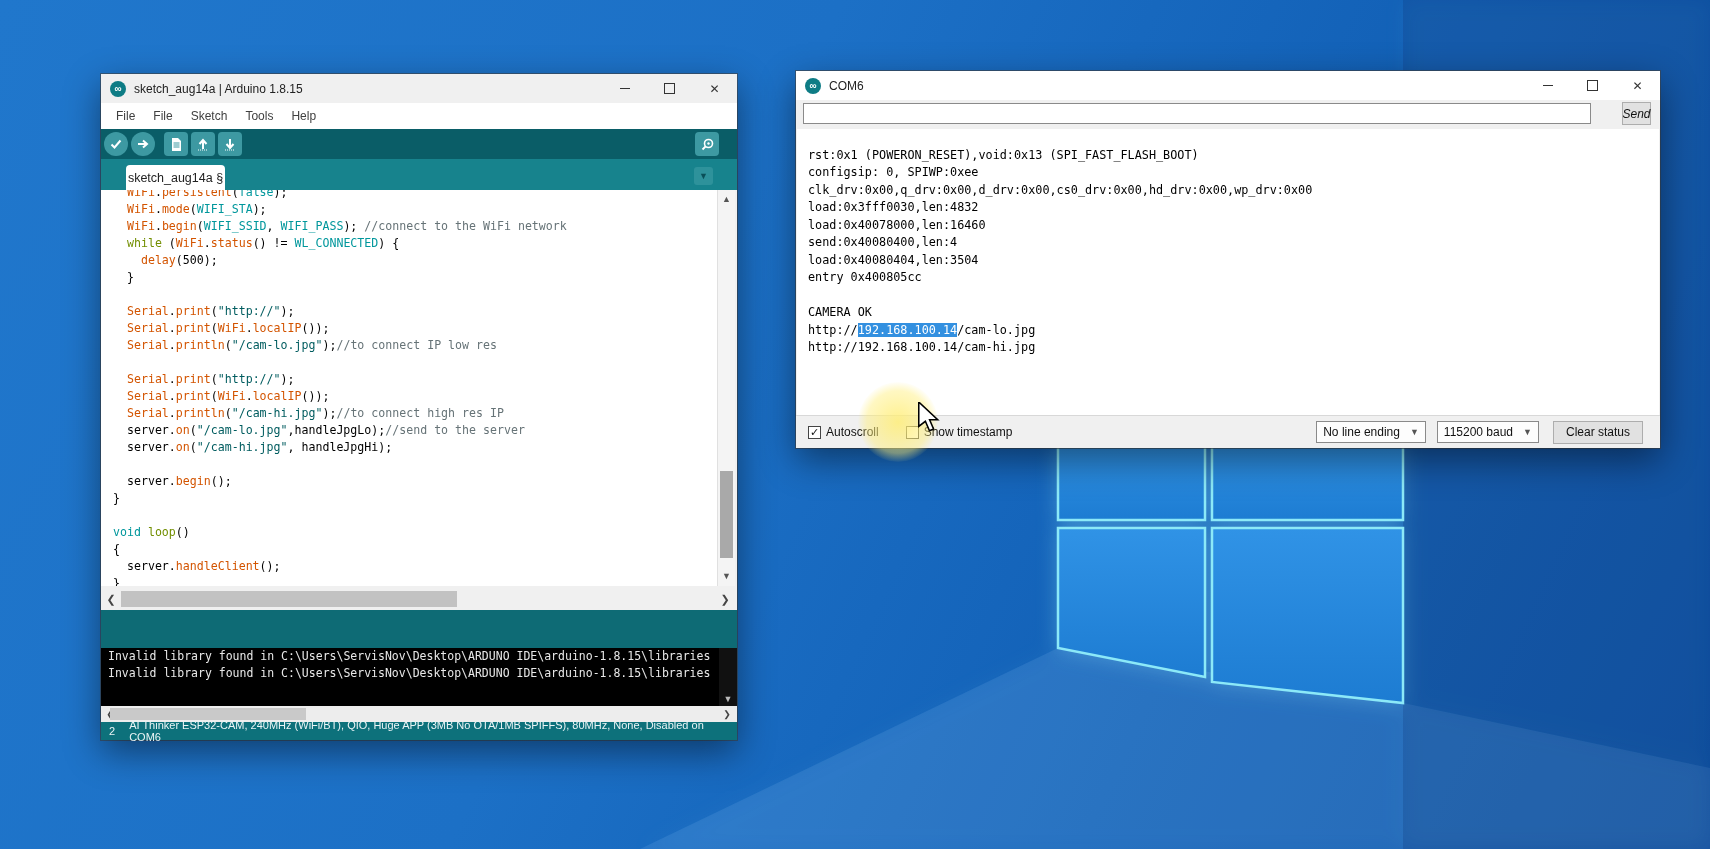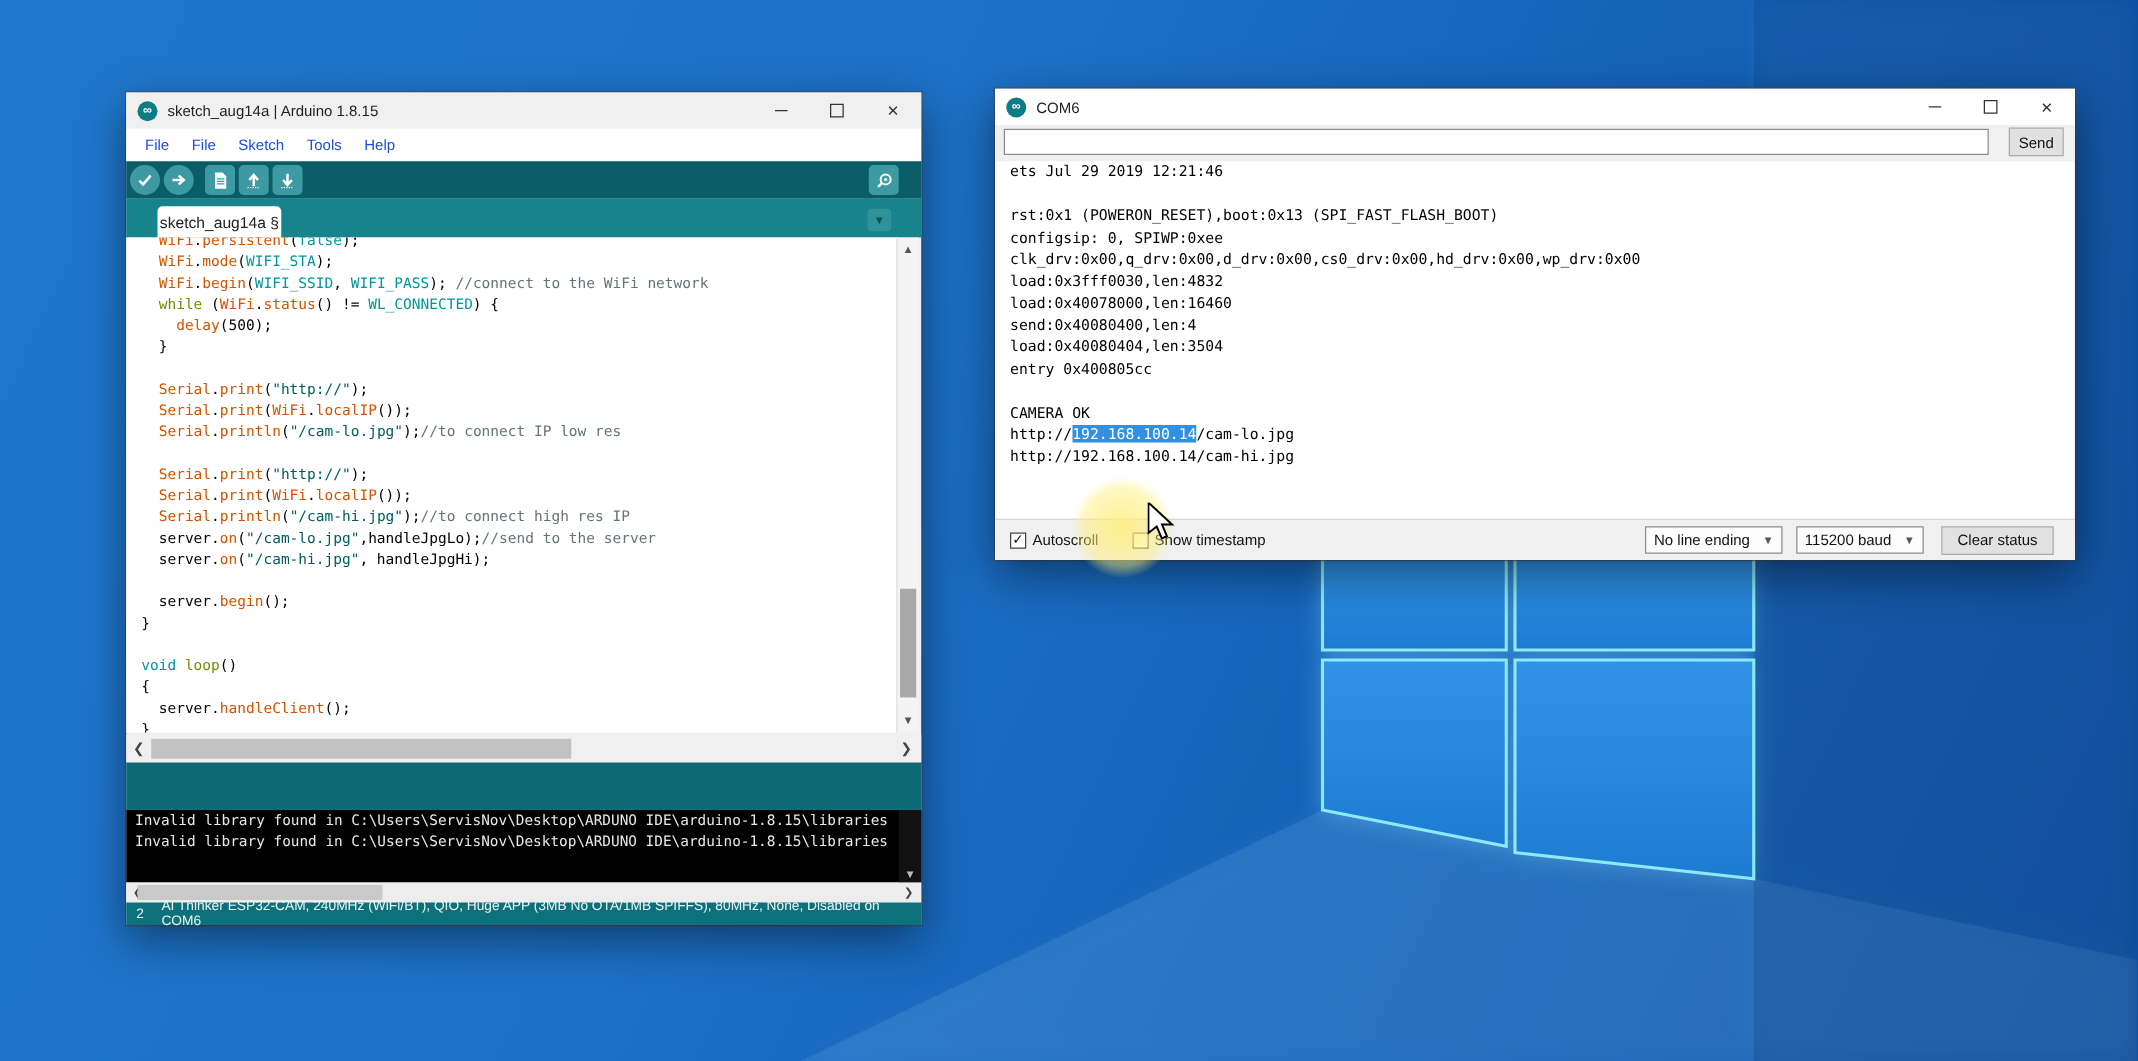--- a/index.html
+++ b/index.html
@@ -16,21 +16,21 @@
   .title-text{font-size:12px;color:#222;}
   .win-controls{position:absolute;right:0;top:0;height:29px;display:flex;}
   .win-btn{width:45px;height:29px;display:flex;align-items:center;justify-content:center;color:#333;font-size:12px;}
   .glyph-min{width:10px;height:1px;background:#333;}
   .glyph-max{width:9px;height:9px;border:1px solid #333;}
   
   #arduino-win{left:101px;top:74px;width:636px;height:666px;background:#f0f0f0;}
   #ard-titlebar{background:#f0f0f0;}
   #ard-menubar{position:absolute;left:0;top:29px;right:0;height:26px;background:#fff;display:flex;align-items:center;
                padding-left:6px;box-sizing:border-box;}
-  .menu-item{font-size:12px;color:#1d4ed8;padding:0 9px;}
+  .menu-item{font-size:12px;color:#404040;padding:0 9px;}
   #ard-toolbar{position:absolute;left:0;top:55px;right:0;height:30px;background:#0a5d67;display:flex;align-items:center;}
   .tool-btn{width:24px;height:24px;margin-left:3px;background:#3d99a2;display:flex;align-items:center;justify-content:center;}
   .tool-btn.round{border-radius:50%;}
   .tool-btn.sq{border-radius:4px;}
   #serial-monitor-btn{position:absolute;right:18px;top:3px;margin:0;}
   #ard-tabbar{position:absolute;left:0;top:85px;right:0;height:31px;background:#17838d;}
   #sketch-tab{position:absolute;left:25px;top:6px;width:99px;height:25px;background:#fff;border-radius:4px 4px 0 0;
               font-size:12.5px;color:#222;display:flex;align-items:center;justify-content:center;}
   #tab-dropdown-btn{position:absolute;right:24px;top:8px;width:19px;height:18px;background:#2e929b;border-radius:3px;
               display:flex;align-items:center;justify-content:center;color:#094f58;font-size:9px;}
@@ -53,22 +53,22 @@
   #console-hthumb{position:absolute;left:9px;top:2px;width:196px;height:12px;background:#c9c9c9;}
   #ard-statusbar{position:absolute;left:0;top:648px;width:636px;height:18px;background:#0d717b;color:#e9f4f5;
                  font-size:11px;display:flex;align-items:center;}
   #status-line-num{margin:0 14px 0 8px;}
   
   #serial-win{left:796px;top:71px;width:864px;height:377px;background:#f0f0f0;}
   #ser-titlebar{background:#fff;}
   #ser-inputrow{position:absolute;left:0;top:29px;right:0;height:29px;background:#f0f0f0;}
   #ser-input{position:absolute;left:7px;top:3px;width:788px;height:21px;background:#fff;border:1px solid #8a8a8a;
              box-sizing:border-box;font-size:12px;padding:0 4px;}
-  #ser-send{position:absolute;right:9px;top:2px;width:44px;height:23px;background:#e1e1e1;border:1px solid #adadad;
-            box-sizing:border-box;font-size:12px;color:#111;display:flex;align-items:center;justify-content:center;}
+  #ser-send{position:absolute;right:9px;top:2px;width:29px;height:23px;background:#e1e1e1;border:1px solid #adadad;
+            box-sizing:border-box;font-size:12px;color:#111;display:flex;align-items:center;justify-content:center;font-style:italic;}
   #ser-output{position:absolute;left:1px;top:58px;width:862px;height:286px;background:#fff;overflow:hidden;}
   .ser-line{font-family:"DejaVu Sans Mono",monospace;font-size:11.8px;color:#000;white-space:pre;
             line-height:17.5px;padding-left:11px;}
   .sel{background:#3390e0;color:#fff;}
   #ser-bottombar{position:absolute;left:0;top:344px;width:864px;height:33px;background:#f0f0f0;border-top:1px solid #d8d8d8;
                  box-sizing:border-box;display:flex;align-items:center;font-size:12px;color:#111;}
   .checkbox{width:13px;height:13px;border:1px solid #444;background:#fff;box-sizing:border-box;font-size:11px;
             line-height:11px;text-align:center;color:#111;}
   .combo{height:22px;background:#fdfdfd;border:1px solid #8a8a8a;box-sizing:border-box;display:flex;align-items:center;
          padding:0 6px;font-size:12px;color:#111;}
@@ -208,23 +208,22 @@
             <div class="glyph-max"></div>
           </div>
         <div class="win-btn">✕</div>
       </div>
     </div>
     <div id="ser-inputrow">
       <input id="ser-input" type="text" value="" style="">
       <div id="ser-send">Send</div>
     </div>
     <div id="ser-output">
-        <div class="ser-line">ets Jul 29 2019 12:21:46</div>
         <div class="ser-line">&nbsp;</div>
-        <div class="ser-line">rst:0x1 (POWERON_RESET),boot:0x13 (SPI_FAST_FLASH_BOOT)</div>
+        <div class="ser-line">rst:0x1 (POWERON_RESET),void:0x13 (SPI_FAST_FLASH_BOOT)</div>
         <div class="ser-line">configsip: 0, SPIWP:0xee</div>
         <div class="ser-line">clk_drv:0x00,q_drv:0x00,d_drv:0x00,cs0_drv:0x00,hd_drv:0x00,wp_drv:0x00</div>
         <div class="ser-line">load:0x3fff0030,len:4832</div>
         <div class="ser-line">load:0x40078000,len:16460</div>
         <div class="ser-line">send:0x40080400,len:4</div>
         <div class="ser-line">load:0x40080404,len:3504</div>
         <div class="ser-line">entry 0x400805cc</div>
         <div class="ser-line">&nbsp;</div>
         <div class="ser-line">CAMERA OK</div>
         <div class="ser-line"><span>http://</span><span class="sel" style="background: rgb(51, 144, 224);">192.168.100.14</span><span>/cam-lo.jpg</span></div>

